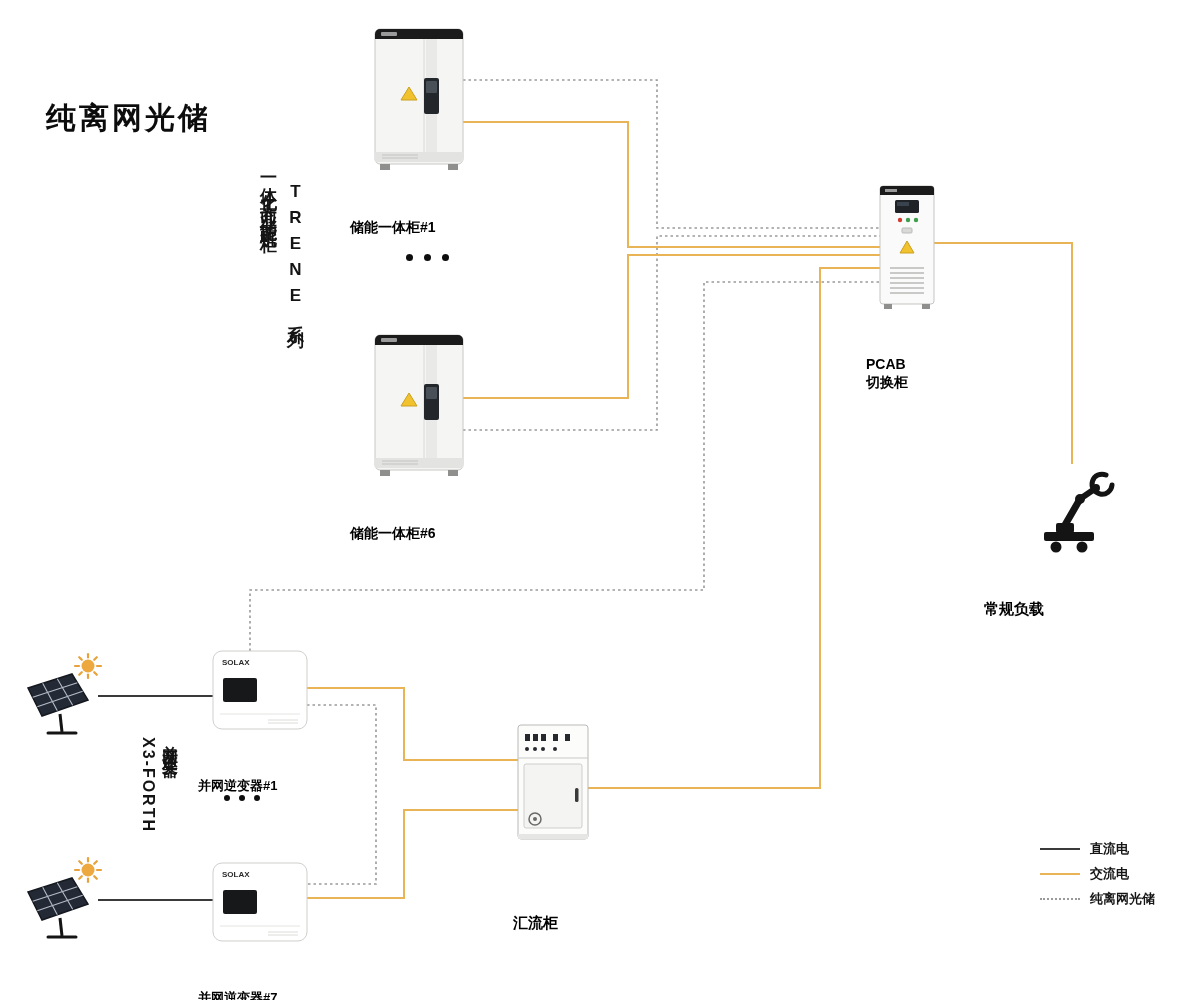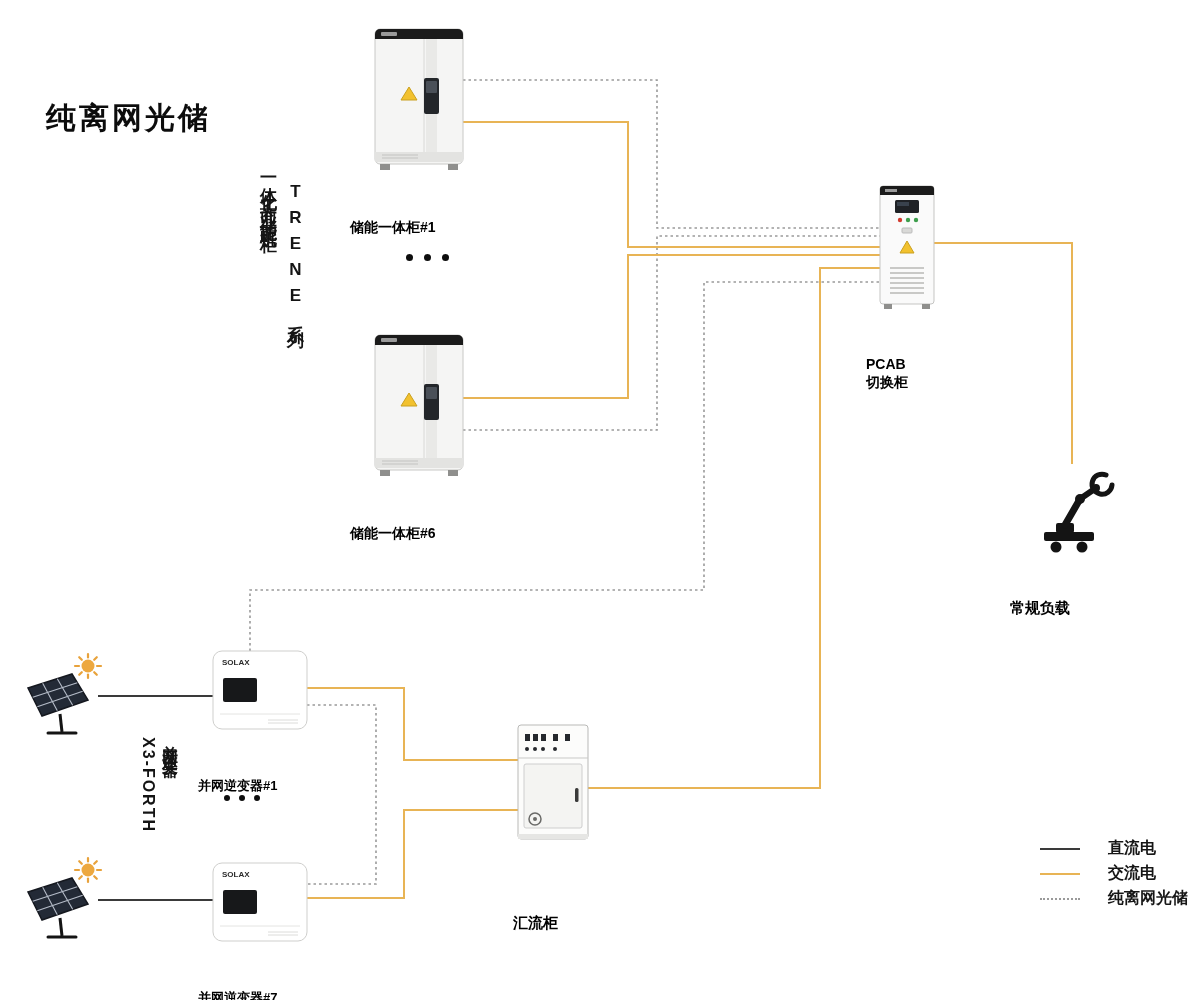--- a/index.html
+++ b/index.html
@@ -23,21 +23,21 @@
   .storage-vlabel .vcol.series { padding-top:14px; letter-spacing:7px; }
   .inverter-vlabel { left:140px; top:733px; gap:6px; }
   .inverter-vlabel .vcol { font-size:16px; letter-spacing:4px; }
   .inverter-vlabel .vcol.model { text-orientation:mixed; letter-spacing:2px; padding-top:4px; }
 
   
   .node-label { font-weight:bold; font-size:14px; color:#000000; text-align:left; line-height:1.3;margin-top:37px; }
   .lbl-cabinet1 { left:350px; top:181px; width:140px; }
   .lbl-cabinet6 { left:350px; top:487px; width:140px; }
   .lbl-pcab     { left:866px; top:318px; width:80px; font-size:14px; }
-  .lbl-load     { left:1010px; top:562px; width:96px; font-size:15px;font-family:Liberation Serif, serif; }
+  .lbl-load     { left:984px; top:562px; width:96px; font-size:15px; }
   .lbl-inv1     { left:198px; top:741px; width:124px; font-size:13px; }
   .lbl-inv6     { left:198px; top:953px; width:124px; font-size:13px; }
   .lbl-combiner { left:513px; top:876px; width:80px; font-size:15px; }
 
   
   .wires { left:0; top:0; z-index:1; }
   .w { fill:none; }
   .w.ac   { stroke:var(--ac,#E8B455); stroke-width:2; }
   .w.dc   { stroke:var(--dc,#3a3a3a); stroke-width:2; }
   .w.comm { stroke:var(--comm,#9a9a9a); stroke-width:1.6; stroke-dasharray:2.5 3; }
@@ -52,21 +52,21 @@
   .dots-cabinets { left:406px; top:254px; }
   .dots-inverters { left:224px; top:795px; }
 
   
   .legend { left:1040px; top:836px; z-index:2; }
   .legend-row { display:flex; align-items:center; height:25px; }
   .legend-line { display:inline-block; width:40px; margin-right:10px; }
   .legend-line.dc   { border-top:2.5px solid var(--dc,#3a3a3a); }
   .legend-line.ac   { border-top:2.5px solid var(--ac,#E8B455); }
   .legend-line.comm { border-top:2px dotted var(--comm,#9a9a9a); }
-  .legend-label { font-size:16px; font-weight:bold; color:#161616;margin-left:18px; }
+  .legend-label { font-size:13px; font-weight:bold; color:#161616; }
 </style>
 </head>
 <body>
 
 <svg class="abs wires" width="1200" height="1000" aria-hidden="true">
 
   <polyline class="w comm" points="463,80 657,80 657,228 880,228"></polyline>
   <polyline class="w comm" points="463,430 657,430 657,236 880,236"></polyline>
   <polyline class="w comm" points="250,651 250,590 704,590 704,282 880,282"></polyline>
   <polyline class="w comm" points="307,705 376,705 376,884 307,884"></polyline>

